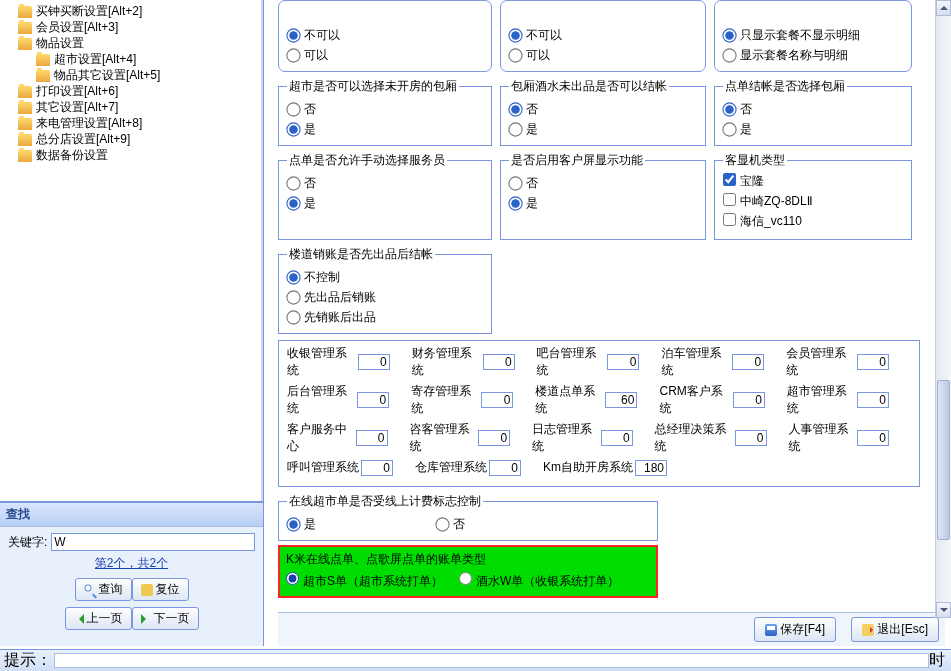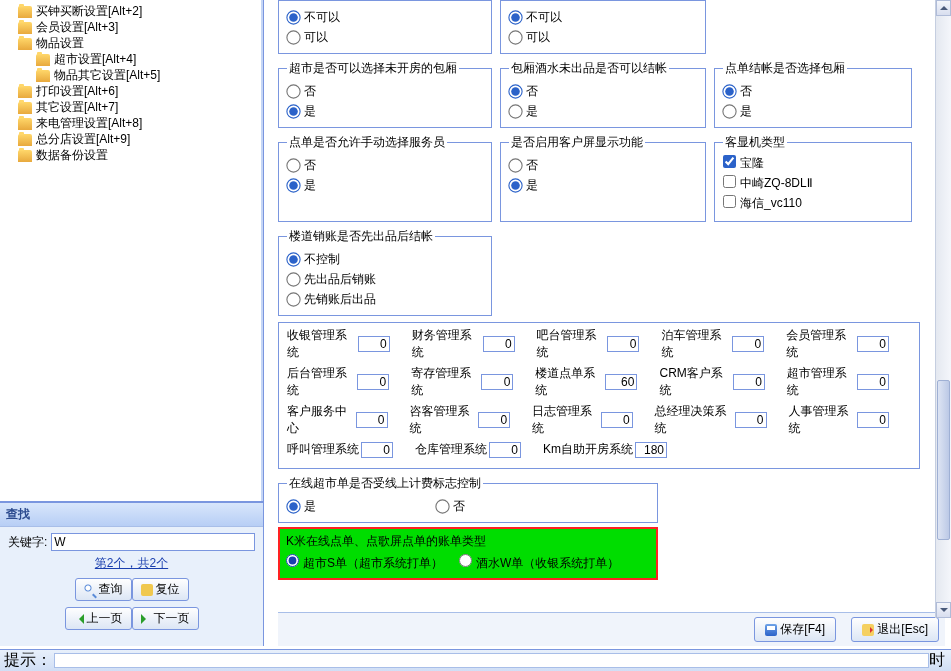--- a/index.html
+++ b/index.html
@@ -23,21 +23,21 @@
 .ico { width: 12px; height: 12px; display: inline-block; }
 .ico-search { background: radial-gradient(circle at 4px 4px, #fff 2px, #5a8bd8 3px, transparent 4px); position: relative; }
 .ico-search::after { content: ""; position: absolute; bottom: -1px; right: -1px; width: 5px; height: 2px; background: #5a8bd8; transform: rotate(45deg); }
 .ico-reset { background: #f0c84e; border-radius: 2px; }
 .ico-prev { border: 5px solid transparent; border-right-color: #2a9e2a; width: 0; height: 0; }
 .ico-next { border: 5px solid transparent; border-left-color: #2a9e2a; width: 0; height: 0; }
 .right-panel { flex: 1; background: #fff; overflow: hidden; position: relative; padding: 0 6px 0 14px; display: flex; flex-direction: column; }
 .scroll-body { overflow: hidden; flex: 1; }
 .group-row { display: flex; gap: 8px; margin-bottom: 6px; }
 fieldset { border: 1px solid #7a96df; padding: 4px 8px 6px 8px; position: relative; }
-fieldset.noleg { padding-top: 6px; }
+fieldset.noleg { padding-top: 24px; border-radius: 7px; }
 legend { color: #000; padding: 0 2px; font-size: 12px; }
 .radio-line { display: flex; align-items: center; height: 20px; }
 .radio-line input[type=radio] { margin-right: 4px; transform: scale(1.1); accent-color: #2b62c9; }
 .check-line { display: flex; align-items: flex-start; height: 20px; }
 .check-line input[type=checkbox] { margin-right: 4px; accent-color: #2b62c9; }
 .wA { width: 214px; } .wB { width: 206px; } .wC { width: 198px; }
 .sys-row { display: flex; align-items: center; margin-bottom: 4px; flex-wrap: nowrap; }
 .sys-cell { display: flex; align-items: center; margin-right: 22px; }
 .sys-cell label { margin-right: 2px; }
 .sys-cell input { width: 32px; text-align: right; border: 1px solid #7a96df; height: 16px; font-size: 12px; padding: 0 2px; }
@@ -156,20 +156,30 @@
           <fieldset class="noleg wB">
             <div class="radio-line">
               <input type="radio" name="r1b" checked="" style="">
               <span>不可以</span>
             </div>
             <div class="radio-line">
               <input type="radio" name="r1b" style="">
               <span>可以</span>
             </div>
           </fieldset>
+          <fieldset class="noleg wC">
+            <div class="radio-line">
+              <input type="radio" name="r1c" checked="" style="">
+              <span>只显示套餐不显示明细</span>
+            </div>
+            <div class="radio-line">
+              <input type="radio" name="r1c" style="">
+              <span>显示套餐名称与明细</span>
+            </div>
+          </fieldset>
         </div>
         <div class="group-row">
           <fieldset style="width:214px">
             <legend>超市是否可以选择未开房的包厢</legend>
             <div class="radio-line">
               <input type="radio" name="r2a" style="">
               <span>否</span>
             </div>
             <div class="radio-line">
               <input type="radio" name="r2a" checked="" style="">

